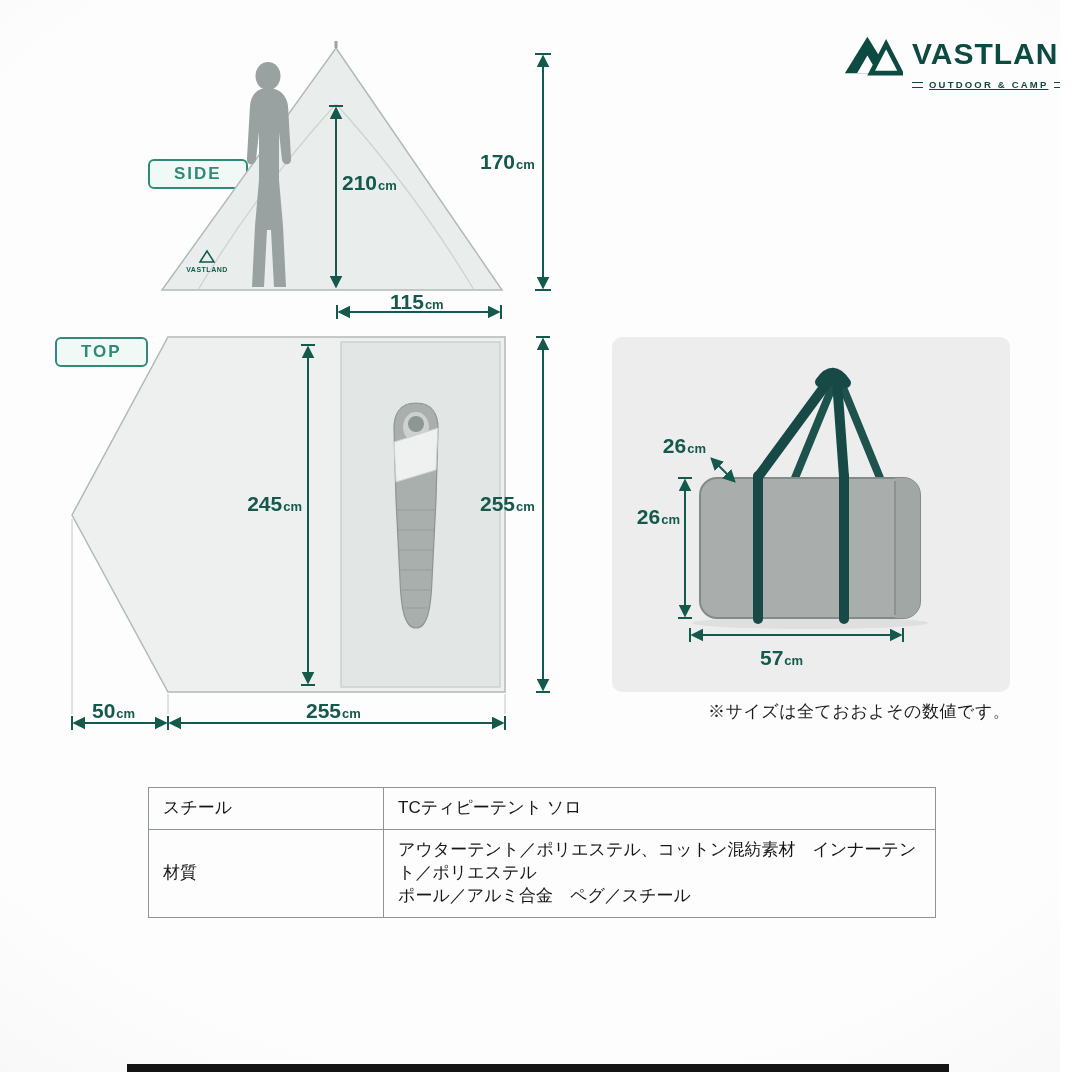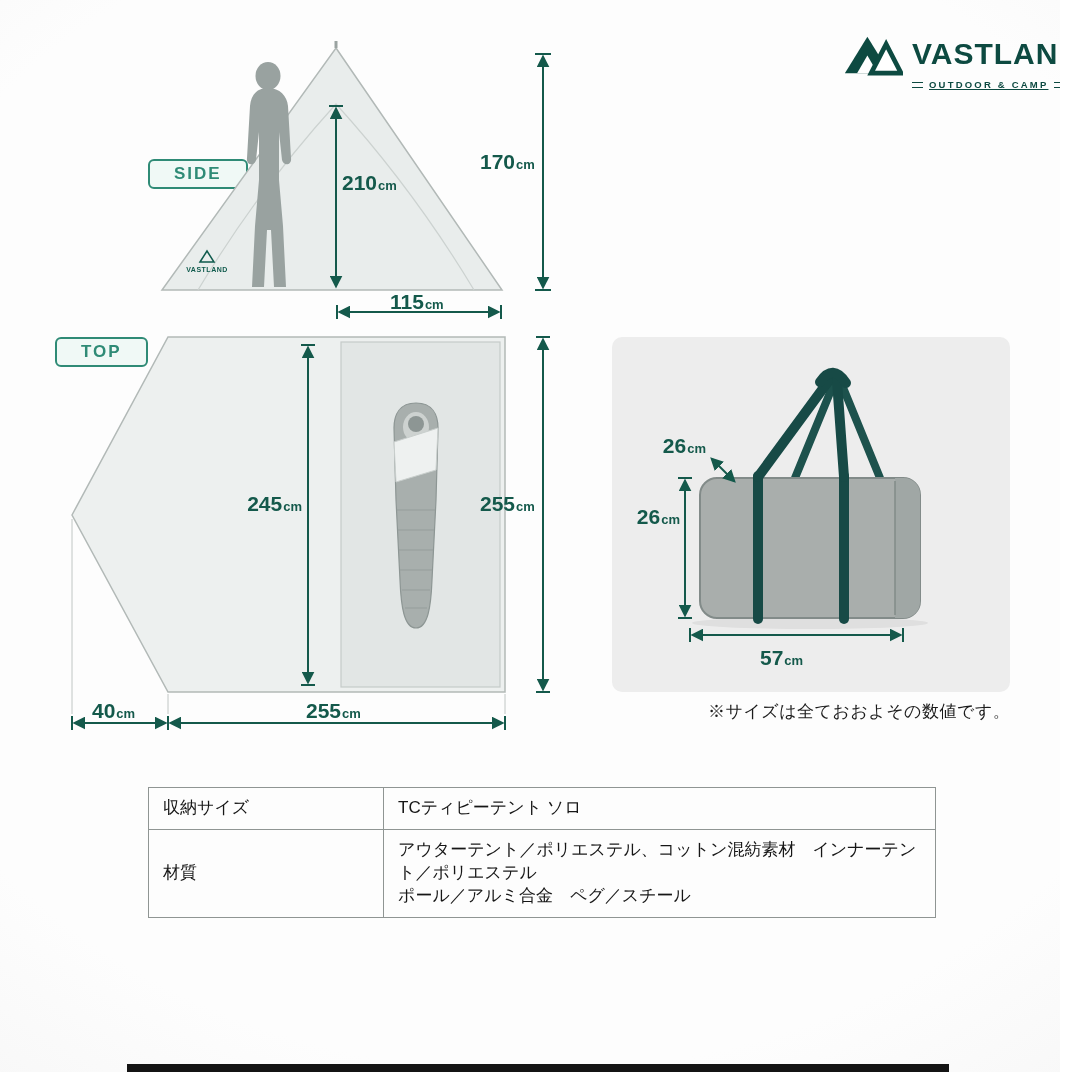--- a/index.html
+++ b/index.html
@@ -171,21 +171,21 @@
   <div class="dim right" style="left:246px;top:492px;width:56px;">
     <span class="num">245</span><span class="unit">cm</span>
   </div>
   <div class="dim right" style="left:480px;top:492px;width:54px;">
     <span class="num">255</span><span class="unit">cm</span>
   </div>
   <div class="dim center" style="left:306px;top:699px;width:60px;">
     <span class="num">255</span><span class="unit">cm</span>
   </div>
   <div class="dim center" style="left:92px;top:699px;width:54px;">
-    <span class="num">40</span><span class="unit">cm</span>
+    <span class="num">50</span><span class="unit">cm</span>
   </div>
 
   <div class="bag-panel">
     <svg width="398" height="355">
       <defs>
         <marker id="ah-bag" viewBox="0 0 10 10" refX="8" refY="5" markerWidth="6.5" markerHeight="6.5" orient="auto-start-reverse">
           <path d="M0,0 L10,5 L0,10 Z" fill="#14594b"></path>
         </marker>
       </defs>
       <ellipse cx="198" cy="286" rx="118" ry="6" fill="rgba(0,0,0,0.06)"></ellipse>
@@ -233,21 +233,21 @@
   </div>
   <div class="dim center" style="left:760px;top:610px;width:60px;margin-top:36px;">
     <span class="num">57</span><span class="unit">cm</span>
   </div>
 
   <div class="note">※サイズは全ておおよその数値です。</div>
 
   <table class="spec">
     <tbody>
       <tr>
-        <td class="label">収納サイズ</td>
+        <td class="label">スチール</td>
         <td class="value">TCティピーテント ソロ</td>
       </tr>
       <tr>
         <td class="label">材質</td>
         <td class="value">アウターテント／ポリエステル、コットン混紡素材　インナーテント／ポリエステル
 ポール／アルミ合金　ペグ／スチール</td>
       </tr>
 
     </tbody>
   </table>

